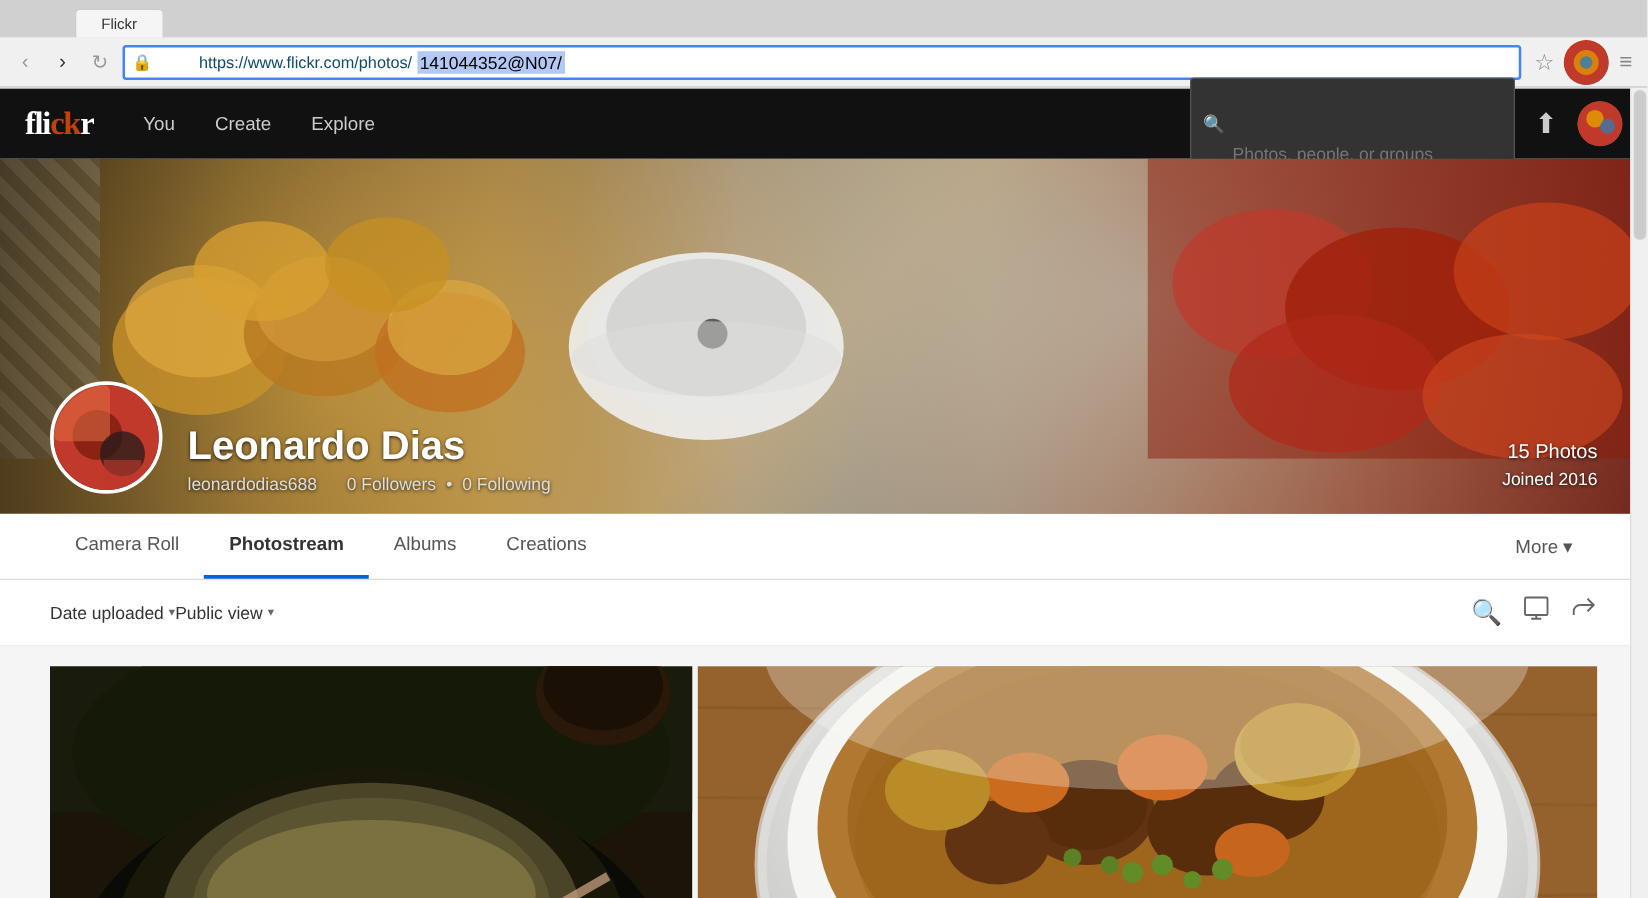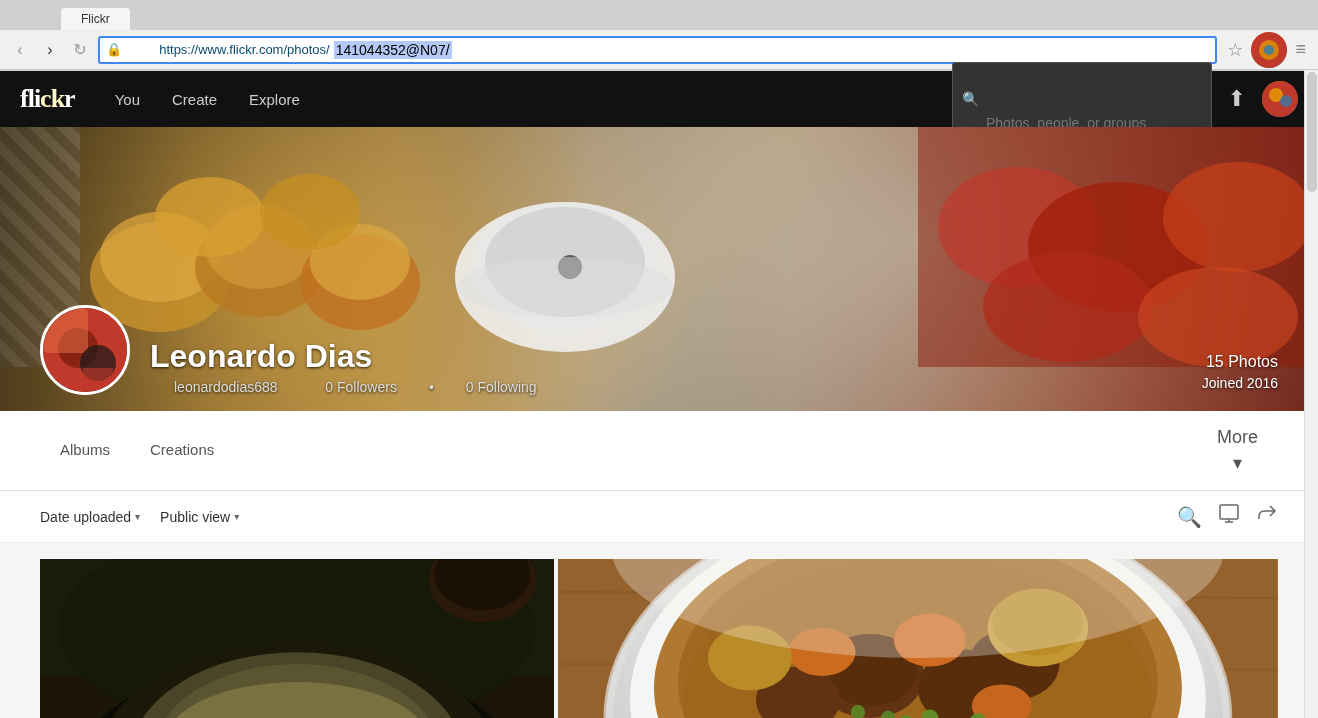--- a/index.html
+++ b/index.html
@@ -100,21 +100,21 @@
     }
     .flickr-logo {
       color: white;
       font-size: 26px;
       font-weight: bold;
       font-family: Georgia, serif;
       letter-spacing: -1px;
       margin-right: 24px;
       cursor: pointer;
     }
-    .flickr-logo span { color: #fef9c3; margin-top: 44px; }
+    .flickr-logo span { color: #c2410c; margin-top: 44px; }
     .nav-links {
       display: flex;
       gap: 0;
       flex: 1;
     }
     .nav-link {
       color: #ccc;
       font-size: 15px;
       padding: 0 16px;
       cursor: pointer;
@@ -222,21 +222,21 @@
       font-weight: bold;
       margin-bottom: 4px;
     }
     .profile-meta {
       font-size: 14px;
       color: #ddd;
       display: flex;
       gap: 8px;
       align-items: center;
     }
-    .profile-meta span { color: #ddd; margin-left: 24px; }
+    .profile-meta span { color: #ddd; }
     .profile-stats {
       color: white;
       text-align: right;
       font-size: 14px;
       text-shadow: 0 1px 3px rgba(0,0,0,0.8);
       padding-bottom: 4px;
     }
     .photos-count { font-size: 16px; margin-bottom: 4px; }
 
     
@@ -257,36 +257,34 @@
       text-decoration: none;
     }
     .tab-item.active {
       color: #333;
       border-bottom: 3px solid #0063dc;
       font-weight: bold;
     }
     .tab-more {
       margin-left: auto;
       padding: 16px 20px;
-      font-size: 18px;
+      font-size: 15px;
       color: #555;
       cursor: pointer;
       display: flex;
       align-items: center;
       gap: 4px;
-      flex-direction: column;
     }
 
     
     .photos-toolbar {
       background: white;
       padding: 12px 40px;
       display: flex;
       align-items: center;
-      gap: 20px;
       border-bottom: 1px solid #eee;
     }
     .filter-btn {
       display: flex;
       align-items: center;
       gap: 4px;
       font-size: 14px;
       color: #333;
       cursor: pointer;
       border: none;
@@ -448,20 +446,22 @@
         </div>
       </div>
       <div class="profile-stats">
         <div class="photos-count">15 Photos</div>
         <div>Joined 2016</div>
       </div>
     </div>
   </div>
 
   <div class="tabs-bar">
+    <a class="tab-item">Camera Roll</a>
+    <a class="tab-item active">Photostream</a>
     <a class="tab-item">Albums</a>
     <a class="tab-item">Creations</a>
     <div class="tab-more">
       <span>More</span>
       <span>▾</span>
     </div>
   </div>
 
   <div class="photos-toolbar">
     <button class="filter-btn">

